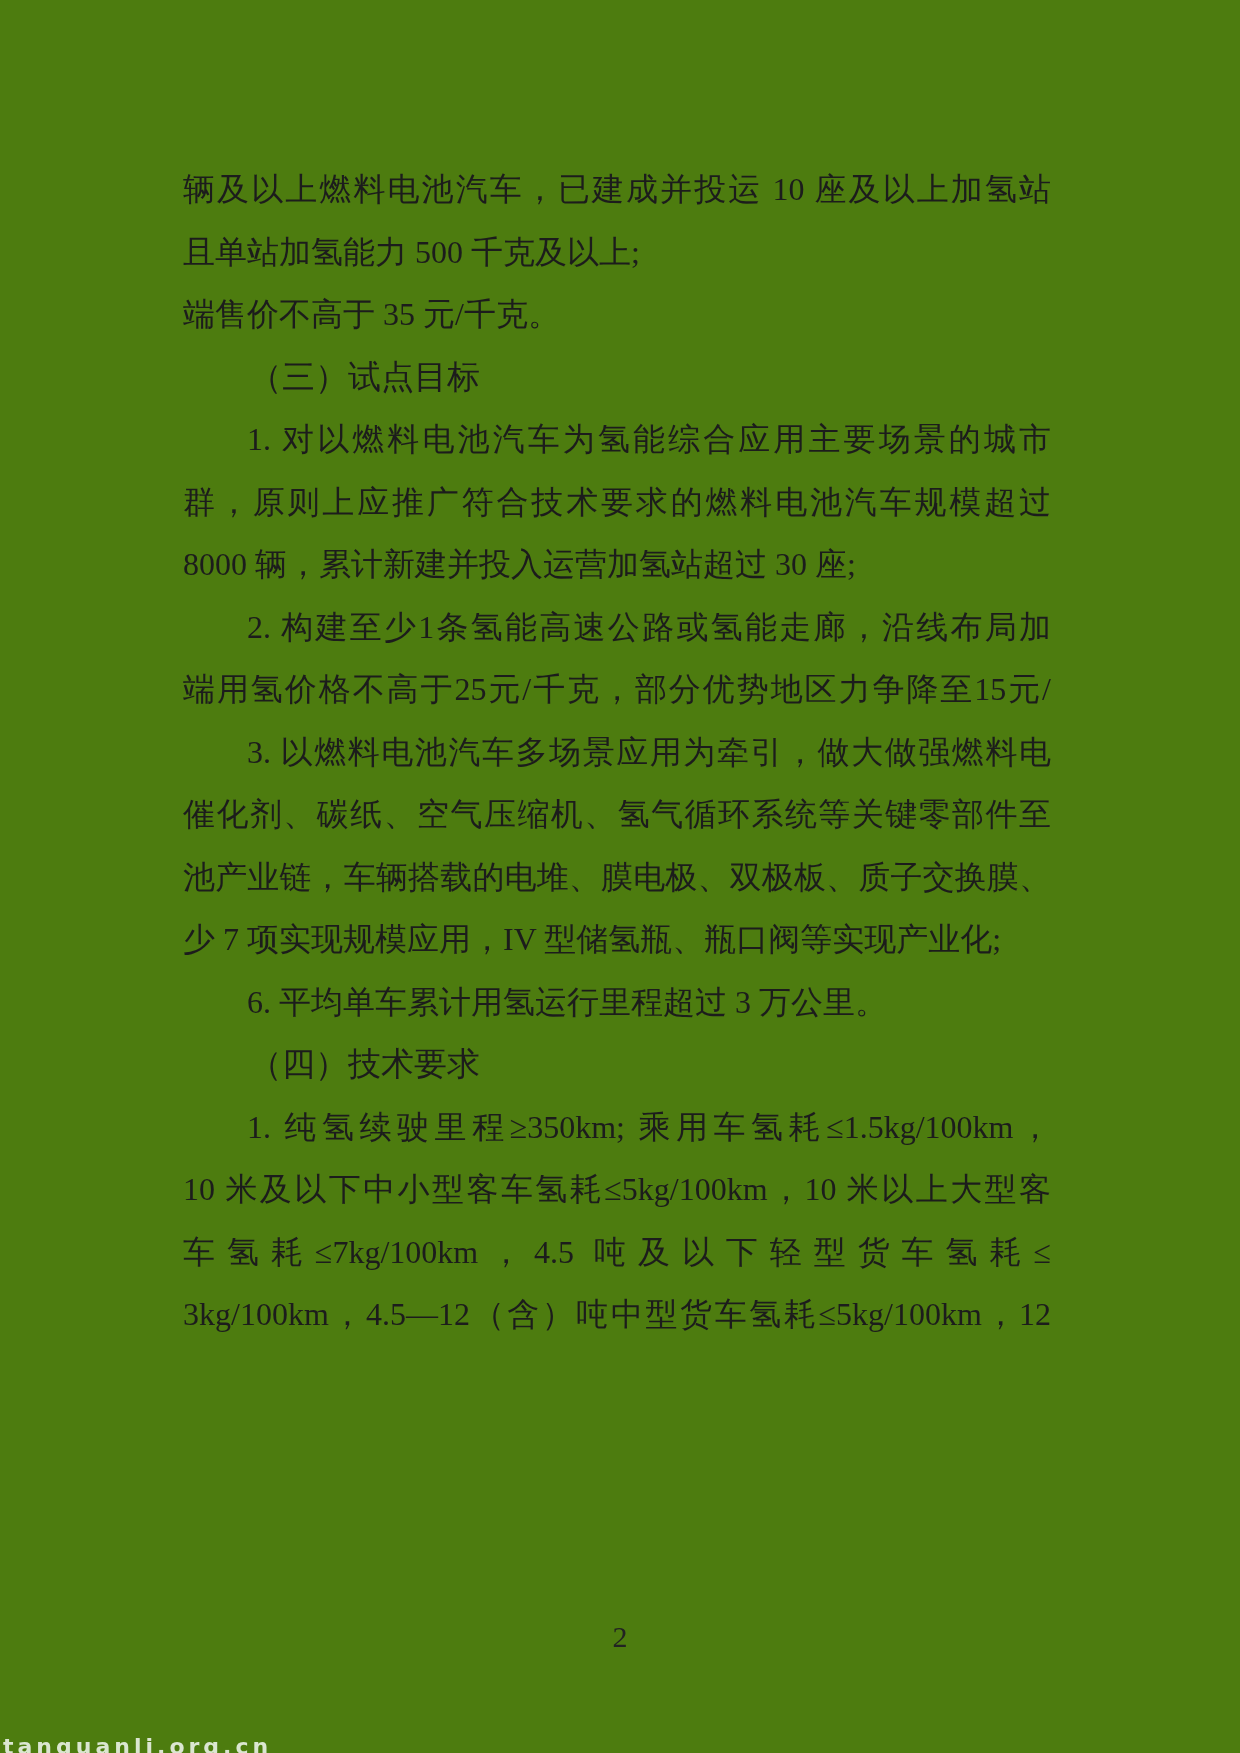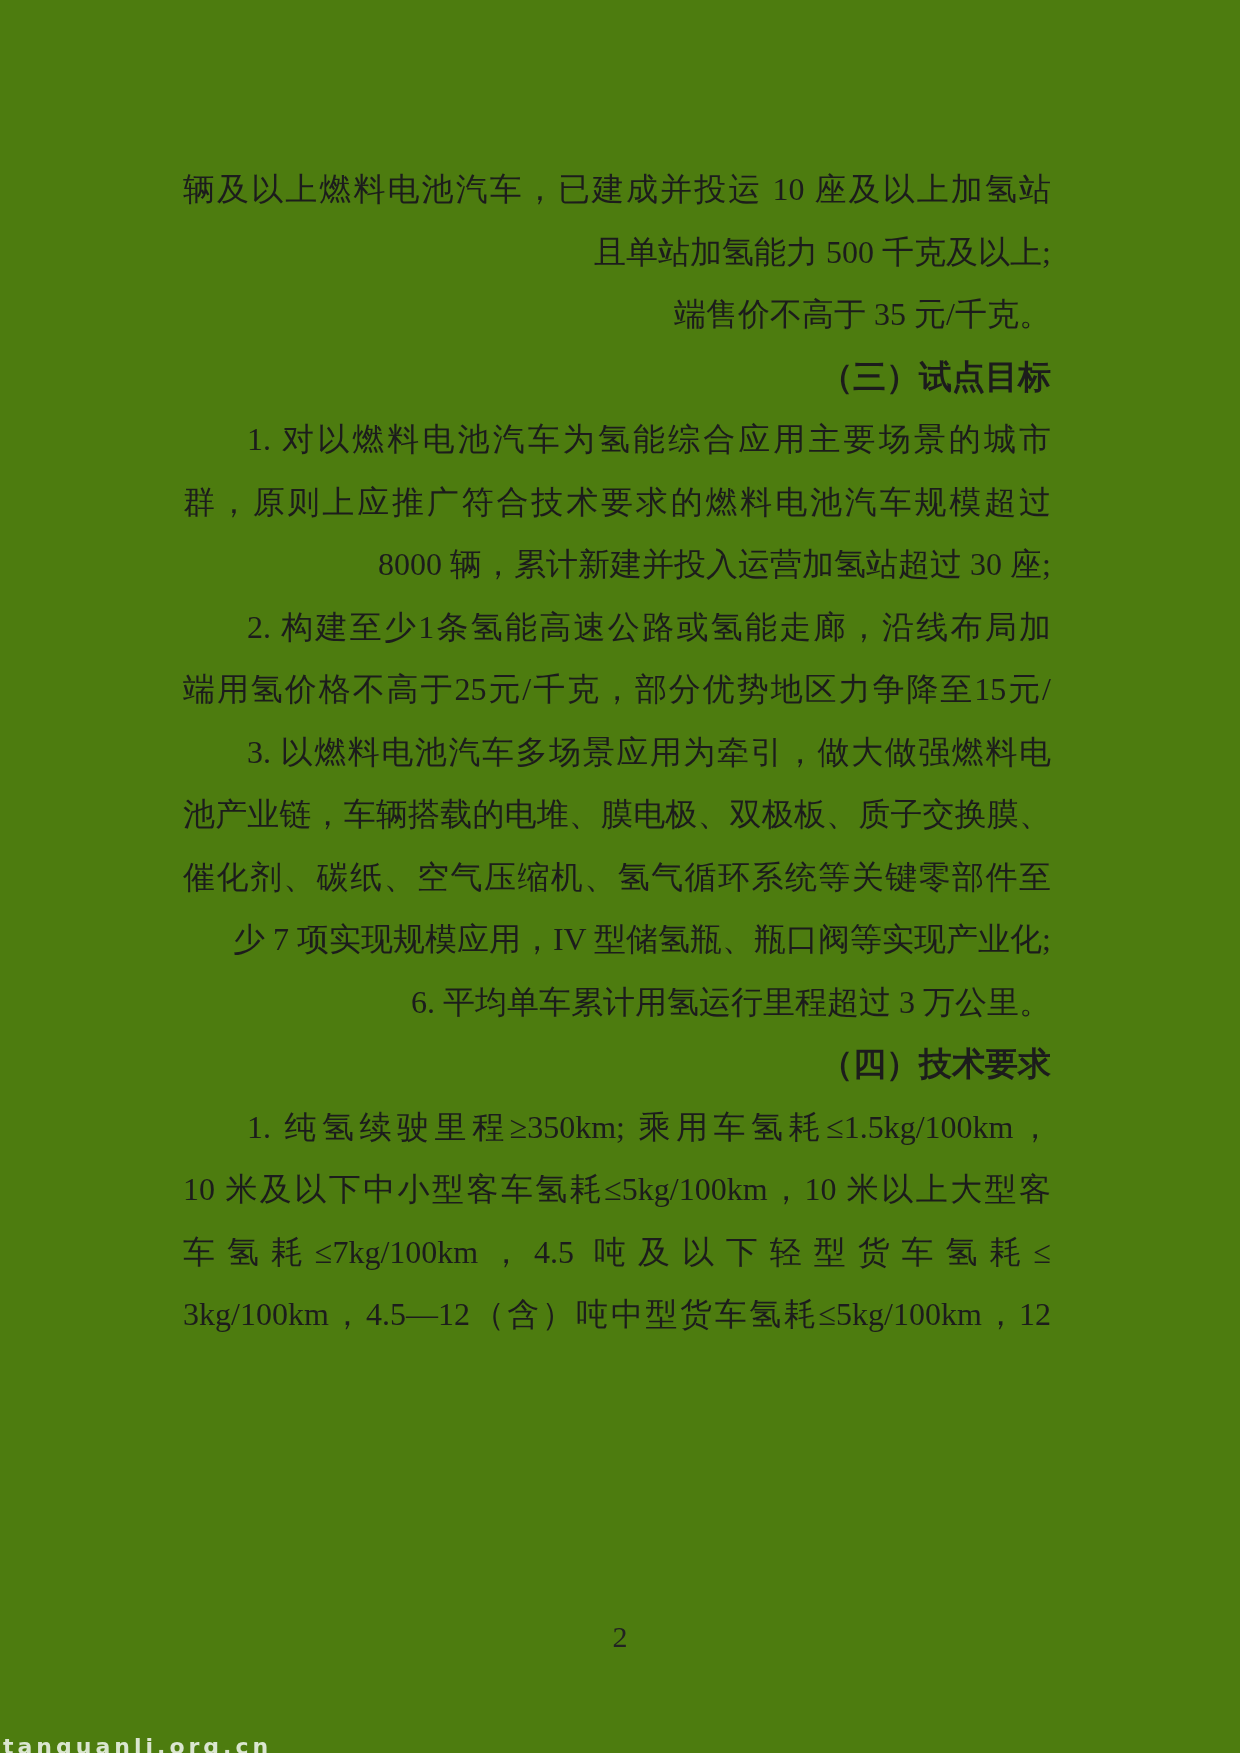--- a/index.html
+++ b/index.html
@@ -17,28 +17,28 @@
     left: 183px;
     top: 158px;
     width: 868px;
   }
   .line {
     font-size: 32px;
     height: 62.5px;
     line-height: 62.5px;
     white-space: normal;
     overflow: hidden;
-    text-align: right;
+    text-align: left;
   }
   .justify {
     text-align: justify;
     text-align-last: justify;
   }
   .indent { text-indent: 2em; }
-  .heading { font-weight: bold; font-size: 33px; }
+  .heading { font-weight: normal; font-size: 33px; }
   .page-num {
     position: absolute;
     top: 1616px;
     left: 0;
     width: 100%;
     text-align: center;
     font-size: 30px;
     line-height: 42px;
     color: #222222;
   }
@@ -61,22 +61,22 @@
     <div class="line justify">辆及以上燃料电池汽车，已建成并投运 10 座及以上加氢站</div>
     <div class="line">且单站加氢能力 500 千克及以上;</div>
     <div class="line">端售价不高于 35 元/千克。</div>
     <div class="line heading indent">（三）试点目标</div>
     <div class="line indent justify">1. 对以燃料电池汽车为氢能综合应用主要场景的城市</div>
     <div class="line justify">群，原则上应推广符合技术要求的燃料电池汽车规模超过</div>
     <div class="line">8000 辆，累计新建并投入运营加氢站超过 30 座;</div>
     <div class="line indent justify">2. 构建至少1条氢能高速公路或氢能走廊，沿线布局加</div>
     <div class="line justify">端用氢价格不高于25元/千克，部分优势地区力争降至15元/</div>
     <div class="line indent justify">3. 以燃料电池汽车多场景应用为牵引，做大做强燃料电</div>
+    <div class="line justify">催化剂、碳纸、空气压缩机、氢气循环系统等关键零部件至</div>
     <div class="line justify">池产业链，车辆搭载的电堆、膜电极、双极板、质子交换膜、</div>
-    <div class="line justify">催化剂、碳纸、空气压缩机、氢气循环系统等关键零部件至</div>
     <div class="line">少 7 项实现规模应用，IV 型储氢瓶、瓶口阀等实现产业化;</div>
     <div class="line indent">6. 平均单车累计用氢运行里程超过 3 万公里。</div>
     <div class="line heading indent">（四）技术要求</div>
     <div class="line indent justify">1. 纯氢续驶里程≥350km; 乘用车氢耗≤1.5kg/100km，</div>
     <div class="line justify">10 米及以下中小型客车氢耗≤5kg/100km，10 米以上大型客</div>
     <div class="line justify">车氢耗≤7kg/100km，4.5 吨及以下轻型货车氢耗≤</div>
     <div class="line justify">3kg/100km，4.5—12（含）吨中型货车氢耗≤5kg/100km，12</div>
   </div>
 
   <div class="page-num">2</div>

